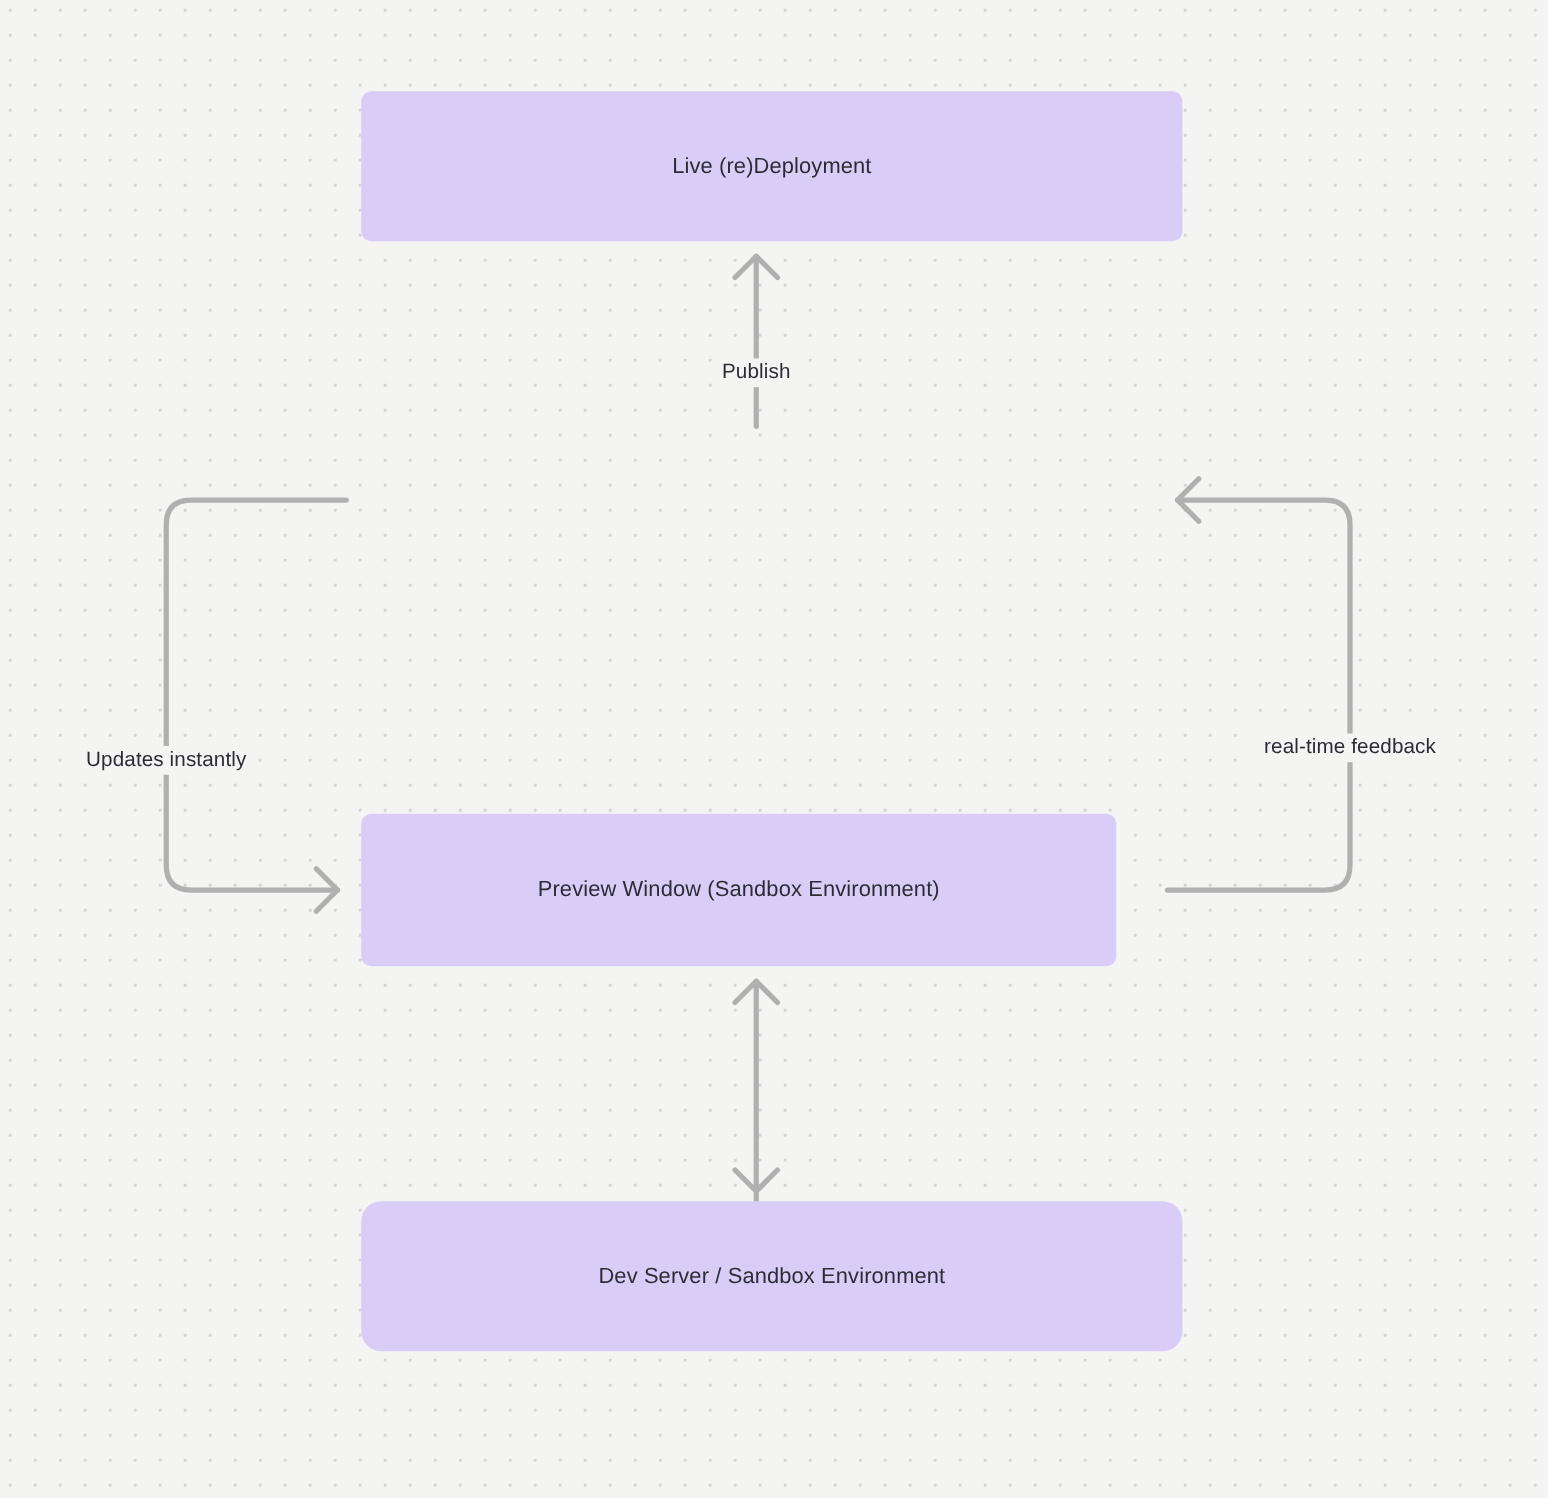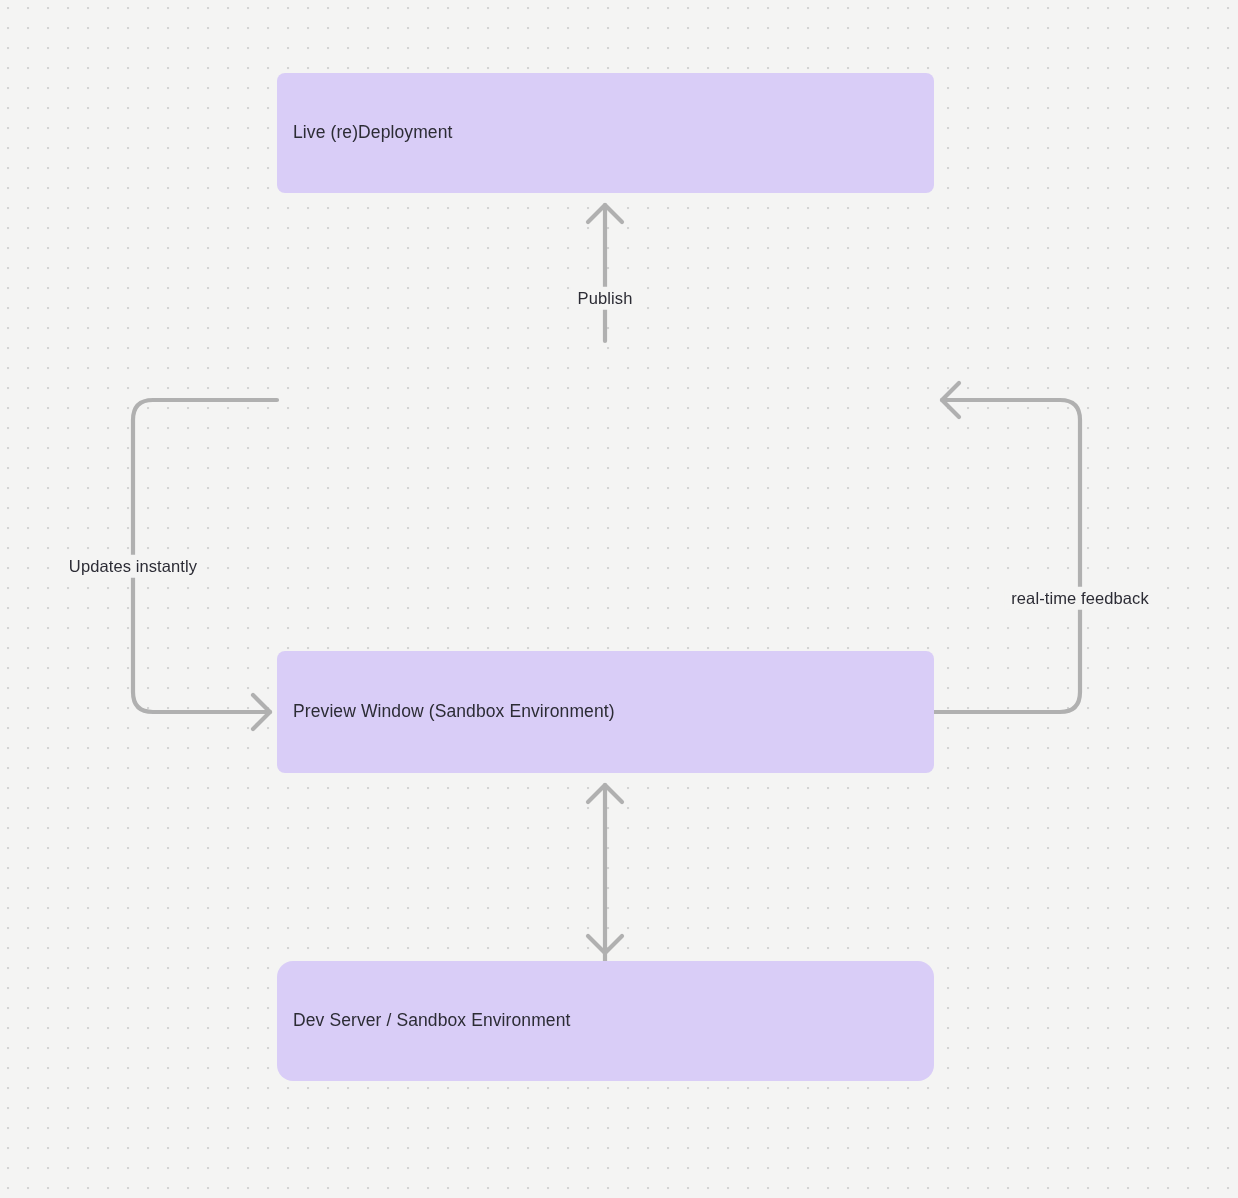--- a/index.html
+++ b/index.html
@@ -35,25 +35,27 @@
     pointer-events: none;
   }
 
   .node {
     position: absolute;
     box-sizing: border-box;
     background: #d9cdf7;
     border-radius: 8px;
     display: flex;
     align-items: center;
+    justify-content: center;
     color: #2c2c35;
     font-size: 17.5px;
     letter-spacing: 0.1px;
     line-height: 1.25;
     text-align: center;
+    margin-left: 12px;
   }
 
   .node-label {
     display: block;
     padding: 0 16px;
   }
 
   .edge-label {
     position: absolute;
     color: #2c2c35;
@@ -95,28 +97,28 @@
       <path d="M 588 802 L 605 785 L 622 802" fill="none" stroke="#b0b0b0" stroke-width="4.2" stroke-linecap="round" stroke-linejoin="round"></path>
       <path d="M 588 936 L 605 953 L 622 936" fill="none" stroke="#b0b0b0" stroke-width="4.2" stroke-linecap="round" stroke-linejoin="round"></path>
     </g>
   </svg>
 
   <div class="node" style="left:277px; top:73px; width:657px; height:120px;">
     <span class="node-label">Live (re)Deployment</span>
   </div>
 
 
-  <div class="node" style="left:277px; top:651px; width:657px; height:122px;">
+  <div class="node" style="left:277px; top:651px; width:604px; height:122px;">
     <span class="node-label">Preview Window (Sandbox Environment)</span>
   </div>
 
   <div class="node" style="left:277px; top:961px; width:657px; height:120px;border-radius:16px;">
     <span class="node-label">Dev Server / Sandbox Environment</span>
   </div>
 
   <div class="edge-label" style="left:605px; top:270px;">Publish</div>
 
-  <div class="edge-label" style="left:133px; top:538px;">Updates instantly</div>
+  <div class="edge-label" style="left:133px; top:580px;">Updates instantly</div>
 
   <div class="edge-label" style="left:1080px; top:570px;">real-time feedback</div>
 
 
 </div>
 
 </body></html>

